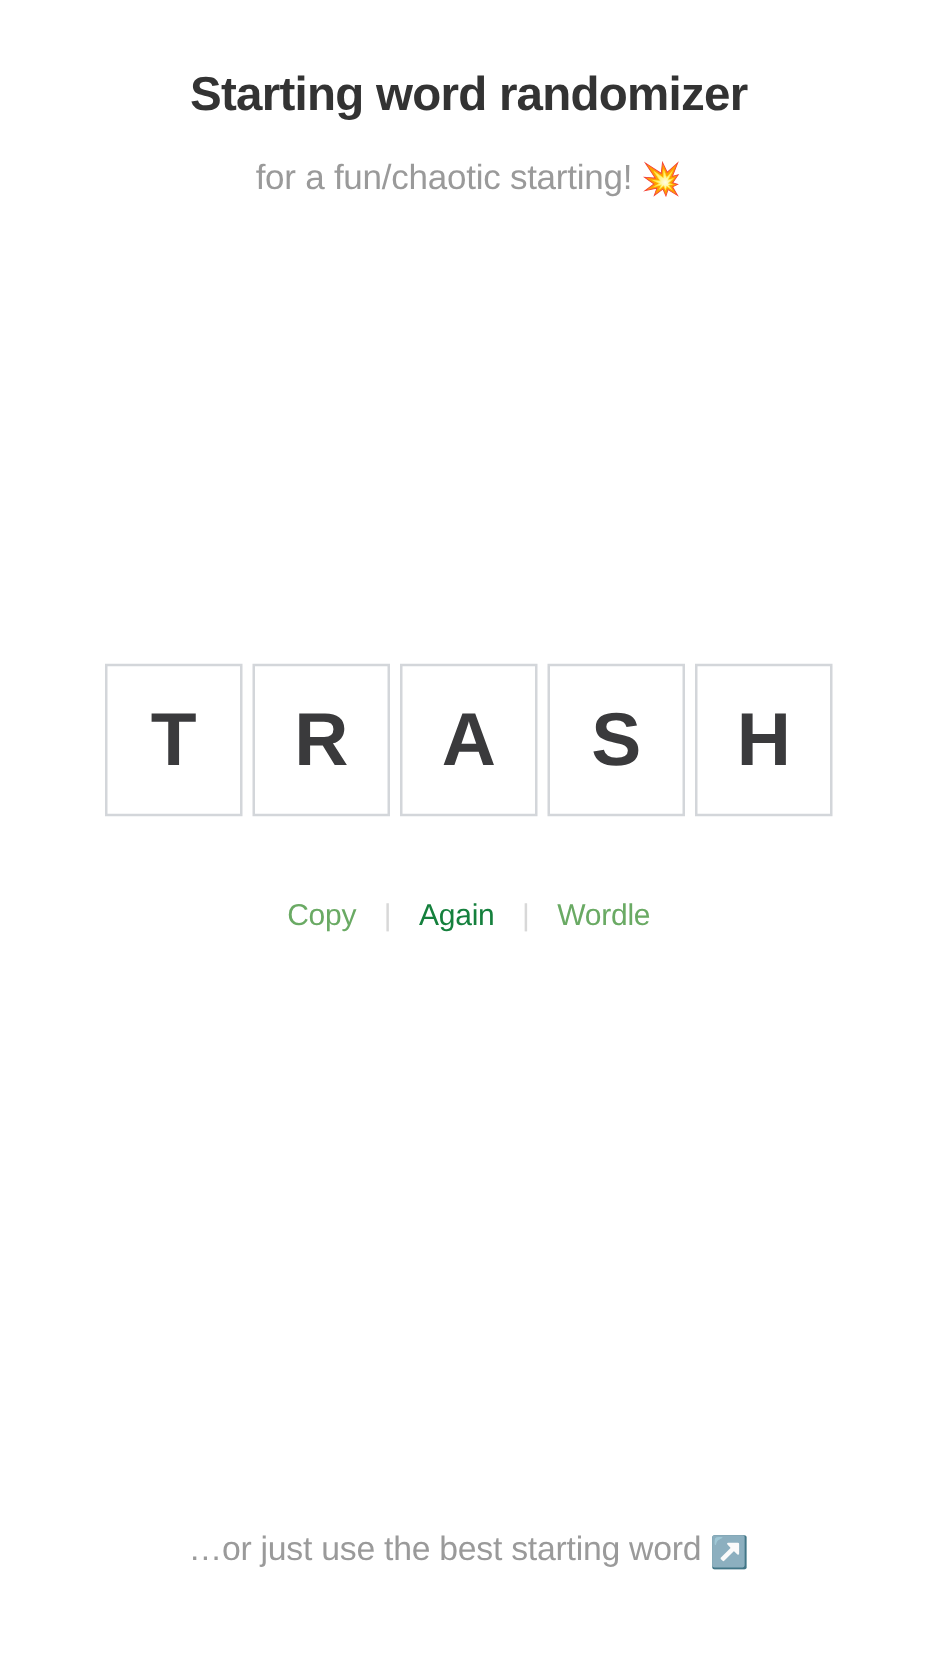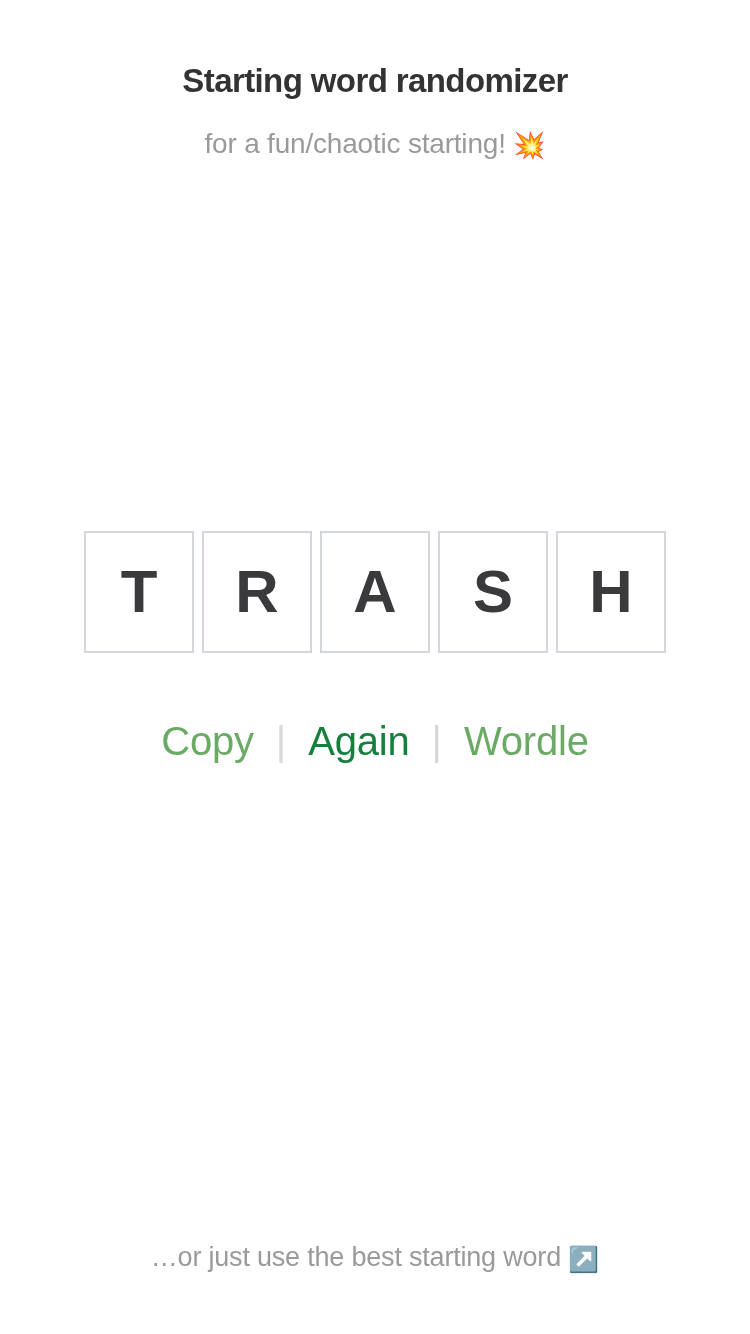--- a/index.html
+++ b/index.html
@@ -27,26 +27,25 @@
   }
 
   
   .header {
     width: 100%;
     text-align: center;
     padding-top: 54px;
   }
 
   .page-title {
-    font-size: 33px;
+    font-size: 38px;
     font-weight: 700;
     color: #333333;
     letter-spacing: -0.6px;
     line-height: 1.18;
-    margin-top: 8px;
   }
 
   .page-subtitle {
     margin-top: 26px;
     font-size: 28px;
     font-weight: 400;
     color: #9a9a9a;
     letter-spacing: -0.2px;
     line-height: 1.2;
   }
@@ -89,21 +88,21 @@
     line-height: 1;
     letter-spacing: 0;
   }
 
   
   .actions {
     margin-top: 68px;
     display: flex;
     align-items: center;
     gap: 0;
-    font-size: 40px;
+    font-size: 24px;
     line-height: 1;
   }
 
   .action-link {
     color: #6aaa64;
     text-decoration: none;
     cursor: pointer;
     letter-spacing: -0.2px;
     padding: 0 2px;
   }
@@ -113,21 +112,21 @@
   .action-sep {
     color: #d8d8d8;
     padding: 0 20px;
     font-weight: 300;
     user-select: none;
   }
 
   
   .footer {
     position: absolute;
-    bottom: 60px;
+    bottom: 77px;
     left: 0;
     width: 100%;
     text-align: center;
   }
 
   .footer-text {
     font-size: 27px;
     color: #9a9a9a;
     letter-spacing: -0.2px;
     text-decoration: none;

